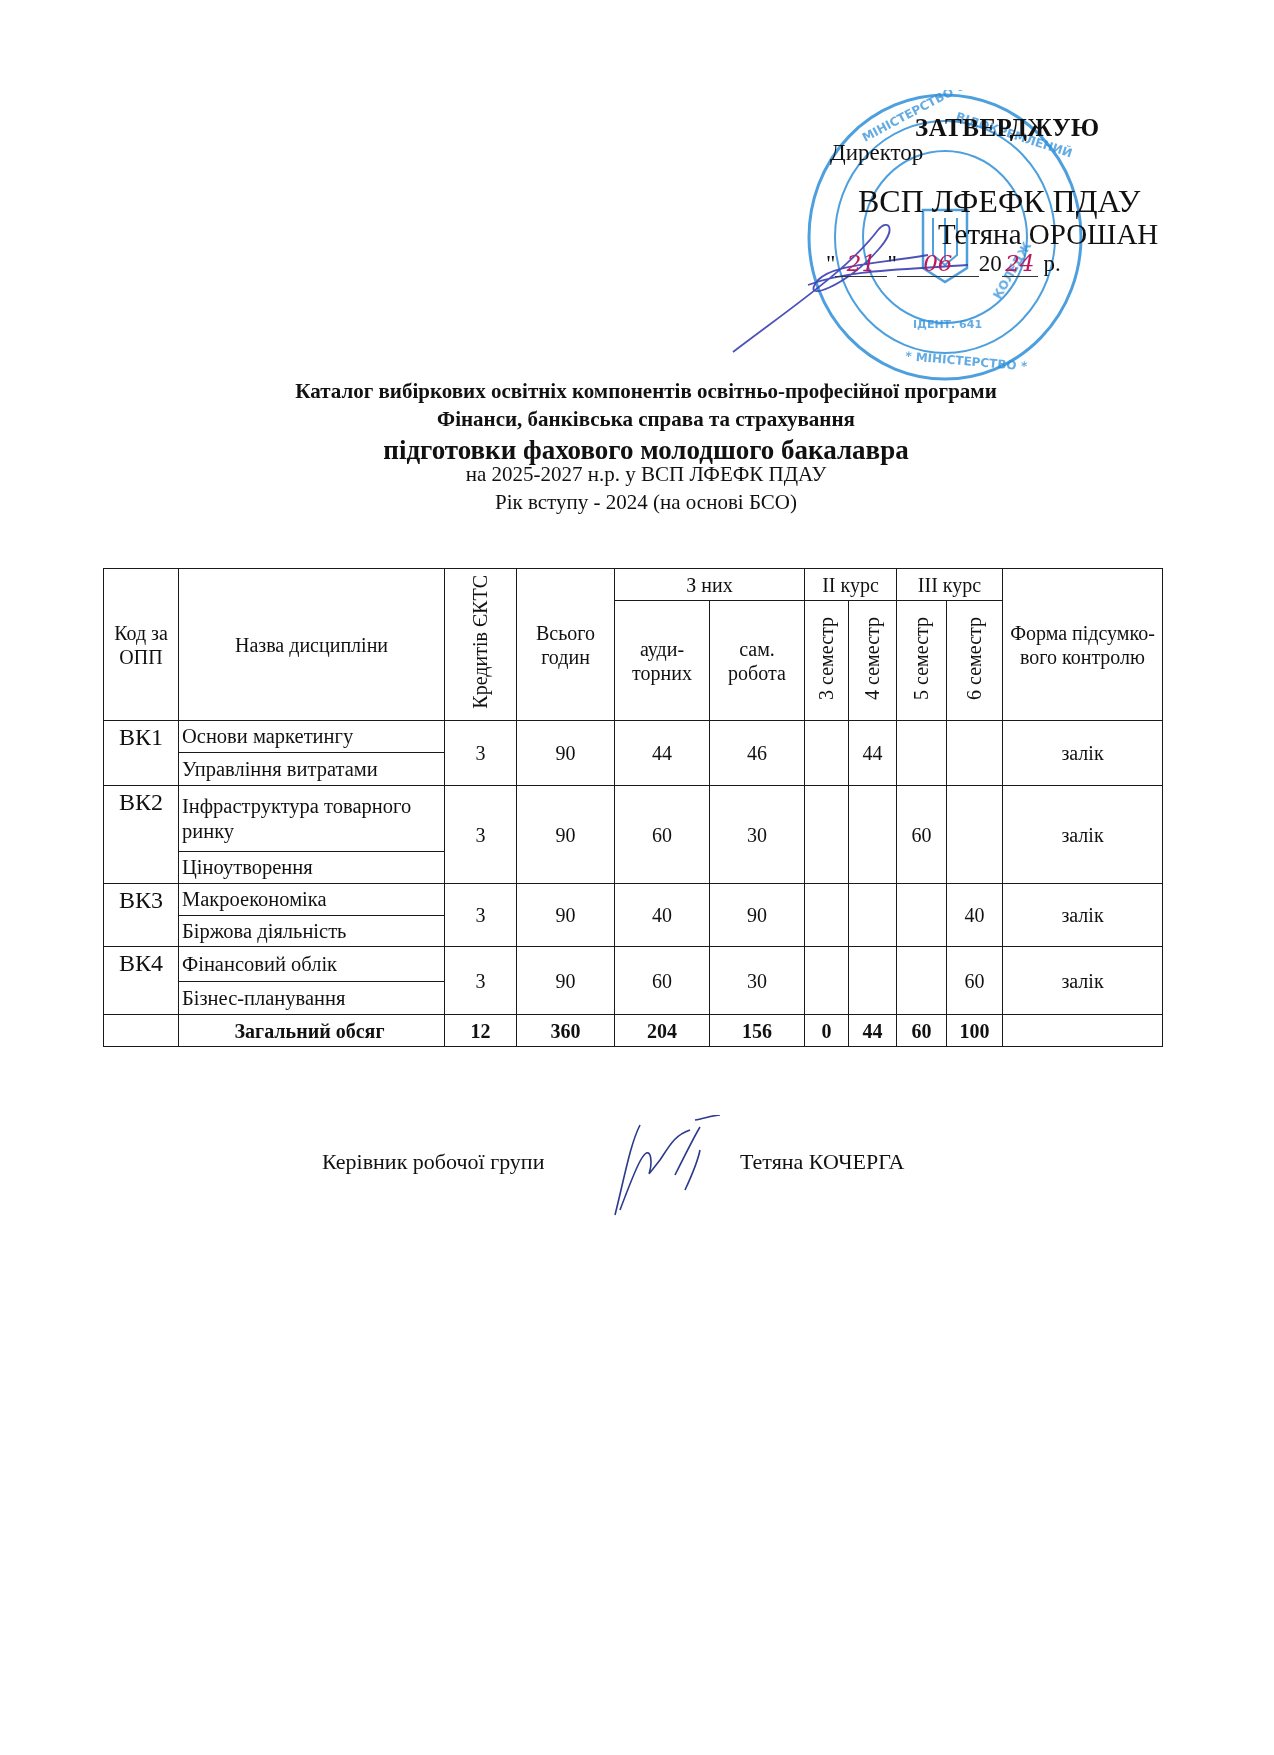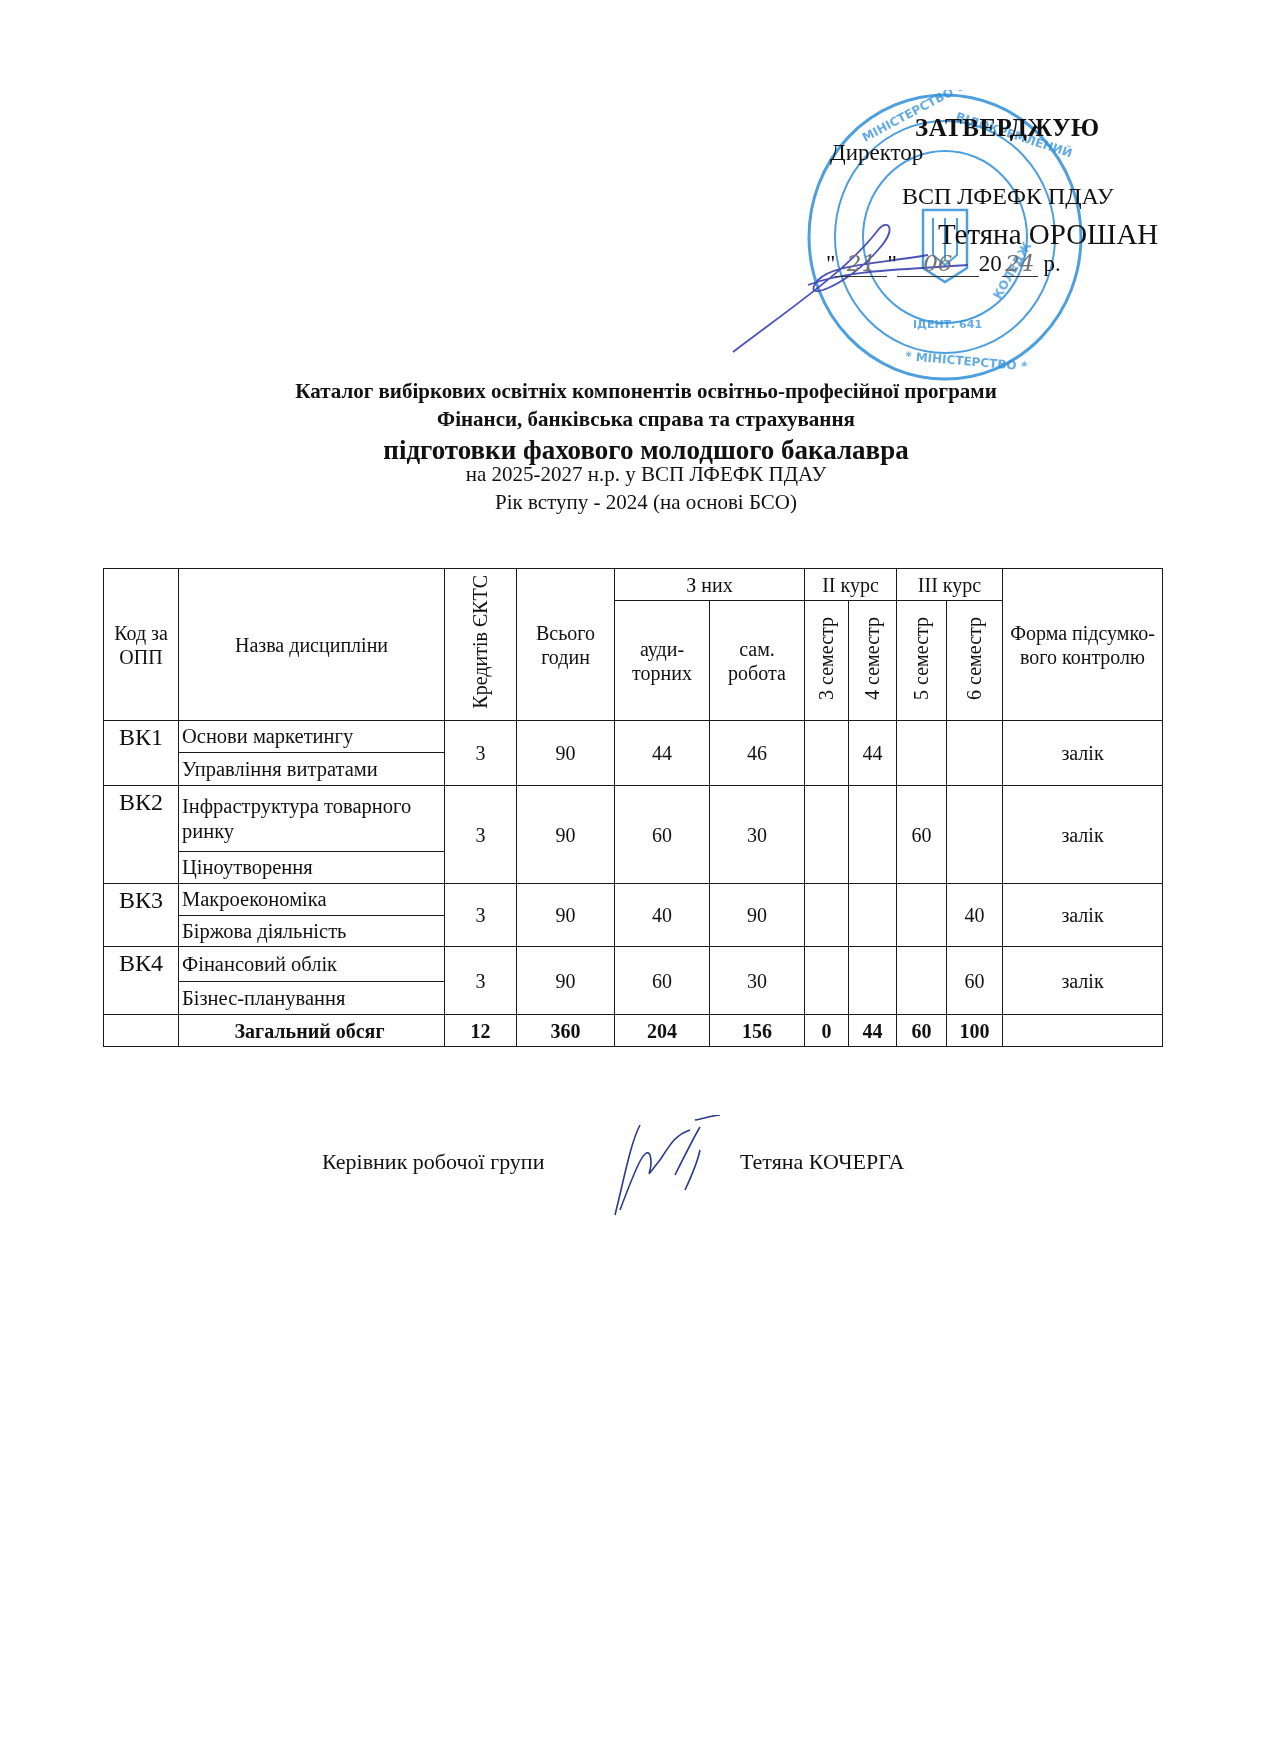--- a/index.html
+++ b/index.html
@@ -3,24 +3,24 @@
 <meta charset="utf-8">
 <style>
   html, body { margin: 0; padding: 0; background: #ffffff; }
   body { width: 1274px; height: 1755px; position: relative; overflow: hidden;
          font-family: "Liberation Serif", "DejaVu Serif", serif; color: #111; }
   .abs { position: absolute; }
 
   
   #approve-title { left: 915px; top: 114px; font-size: 25px; font-weight: bold; letter-spacing: 0.5px; }
   #approve-position { left: 830px; top: 140px; font-size: 23px; }
-  #approve-org { left: 902px; top: 183px; font-size: 24px; }
+  #approve-org { left: 858px; top: 183px; font-size: 32px; }
   #approve-name { left: 938px; top: 218px; font-size: 29px; }
   #approve-date { left: 826px; top: 250px; font-size: 23px; white-space: nowrap; }
-  .date-line { display: inline-block; border-bottom: 1px solid #333; text-align: center; font-style: italic; color: #737373; font-family: "DejaVu Serif", serif; }
+  .date-line { display: inline-block; border-bottom: 1px solid #333; text-align: center; font-style: italic; color: #be185d; font-family: "DejaVu Serif", serif; }
 
   
   #stamp { left: 805px; top: 90px; width: 280px; height: 295px; }
   #director-signature { left: 728px; top: 210px; width: 260px; height: 150px; }
 
   
   .title-line { left: 9px; width: 1274px; text-align: center; }
   #title-1 { top: 379px; font-size: 21px; font-weight: bold; }
   #title-2 { top: 407px; font-size: 21px; font-weight: bold; }
   #title-3 { top: 435px; font-size: 27px; font-weight: bold; }

